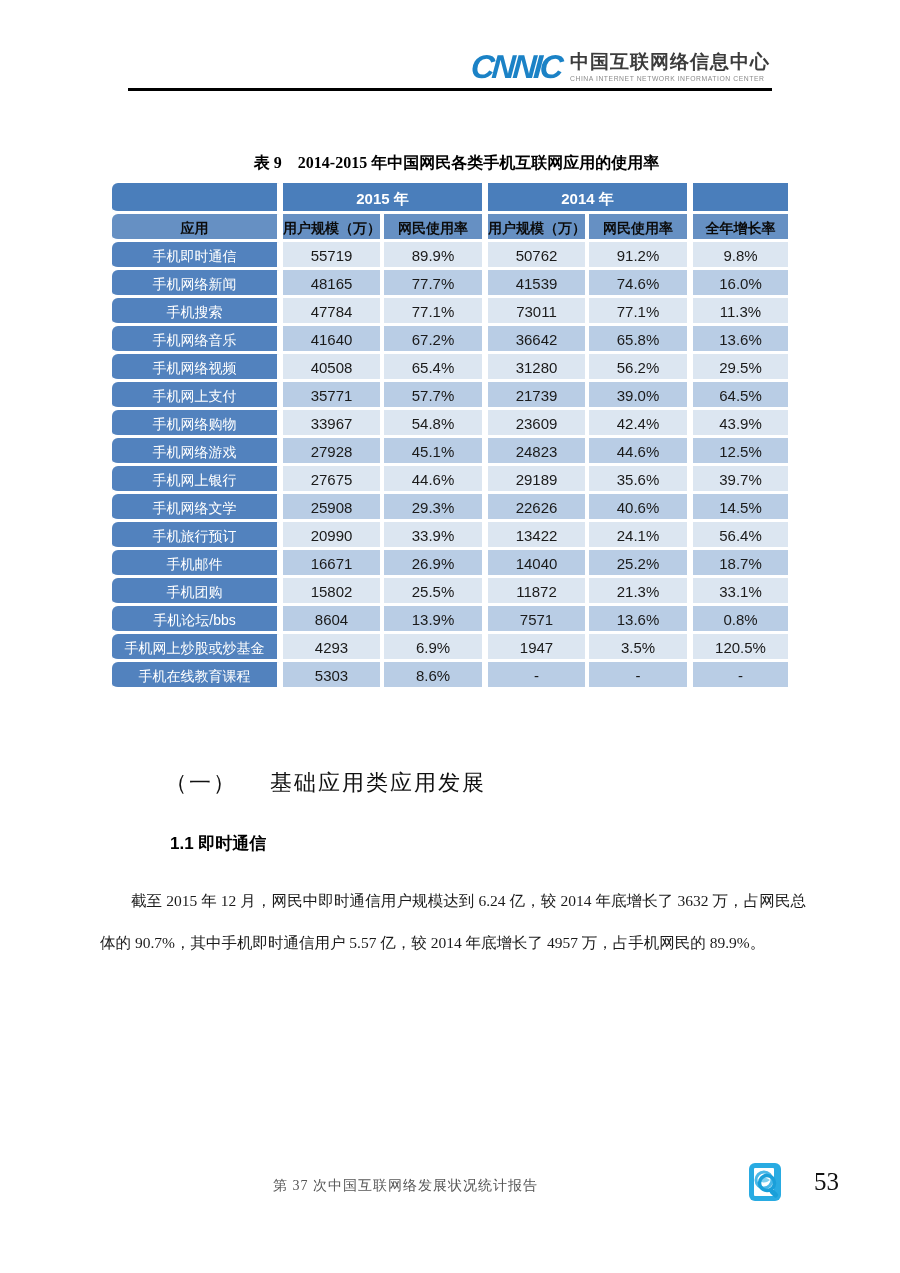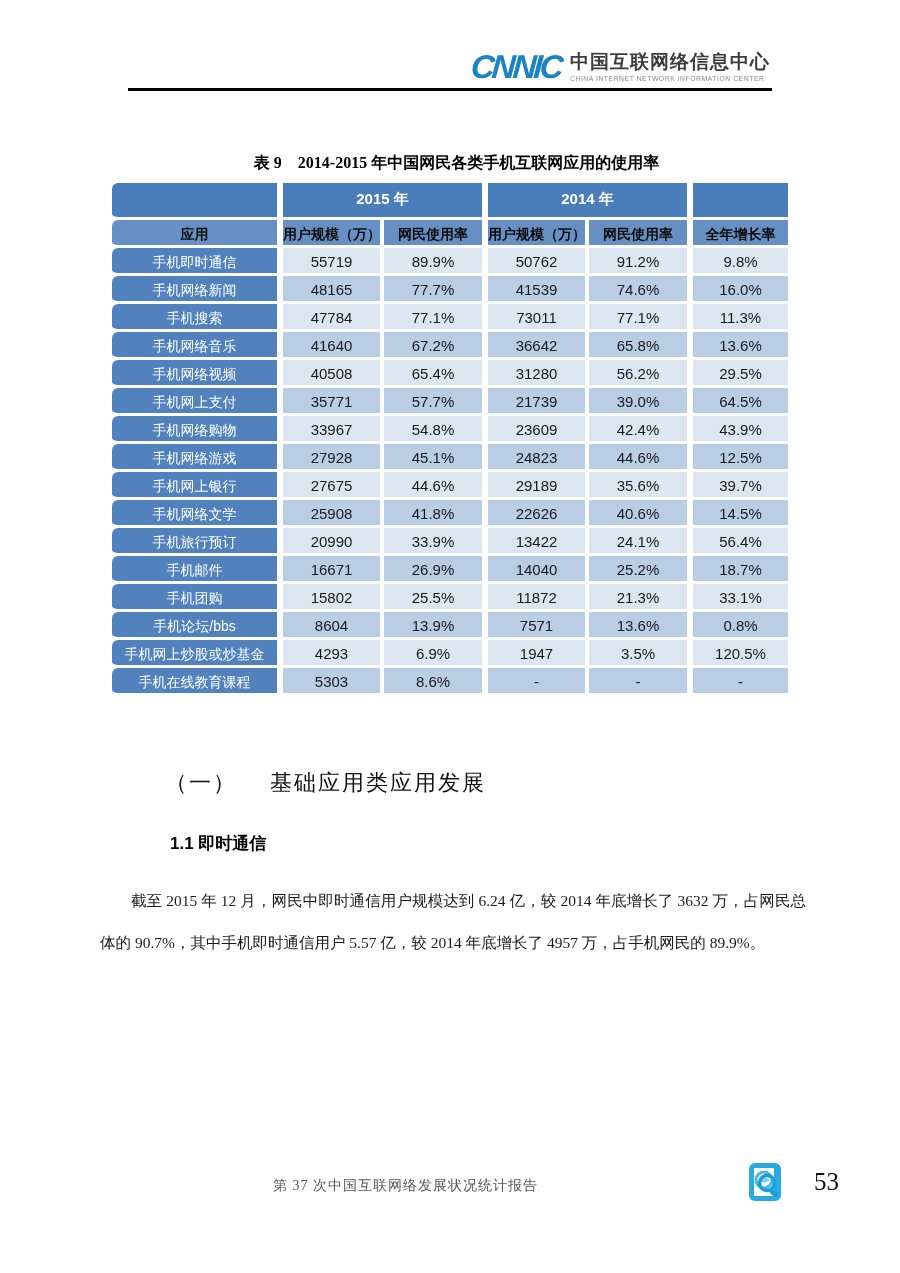--- a/index.html
+++ b/index.html
@@ -31,21 +31,21 @@
     font-weight:bold; font-size:16px; color:#000;padding-left:13px;
   }
 
   
   .tbl { position:absolute; top:183px; left:112px; width:676px; }
   .trow { display:flex; }
   .cell {
     height:28px; line-height:28px; text-align:center;
     border-bottom:3px solid #fff; overflow:hidden; white-space:nowrap;
   }
-  .hrow1 .cell { height:37px; line-height:31px; }
+  .hrow1 .cell { height:31px; line-height:31px; }
   .hrow2 .cell { height:28px; line-height:28px; }
   .c1 { width:171px; border-right:6px solid #fff;border-radius:6px; }
   .c2 { width:101px; border-right:4px solid #fff; }
   .c3 { width:104px; border-right:6px solid #fff; }
   .c4 { width:101px; border-right:4px solid #fff; }
   .c5 { width:104px; border-right:6px solid #fff; }
   .c6 { width:95px;  border-right:0; }
   .cm { width:205px; border-right:6px solid #fff; } 
   .bg-top   { background:#4a7ebb; color:#ffffff; font-weight:bold; font-size:15px; }
   .bg-sub   { background:#6690c3; color:#0b0b0b; font-weight:bold; font-size:14px; }
@@ -184,21 +184,21 @@
         <div class="cell c1 bg-label">手机网上银行</div>
         <div class="cell c2 num">27675</div>
         <div class="cell c3 num">44.6%</div>
         <div class="cell c4 num">29189</div>
         <div class="cell c5 num">35.6%</div>
         <div class="cell c6 num">39.7%</div>
       </div>
         <div class="trow">
         <div class="cell c1 bg-label">手机网络文学</div>
         <div class="cell c2 num">25908</div>
-        <div class="cell c3 num">41.8%</div>
+        <div class="cell c3 num">29.3%</div>
         <div class="cell c4 num">22626</div>
         <div class="cell c5 num">40.6%</div>
         <div class="cell c6 num">14.5%</div>
       </div>
         <div class="trow">
         <div class="cell c1 bg-label">手机旅行预订</div>
         <div class="cell c2 num">20990</div>
         <div class="cell c3 num">33.9%</div>
         <div class="cell c4 num">13422</div>
         <div class="cell c5 num">24.1%</div>

